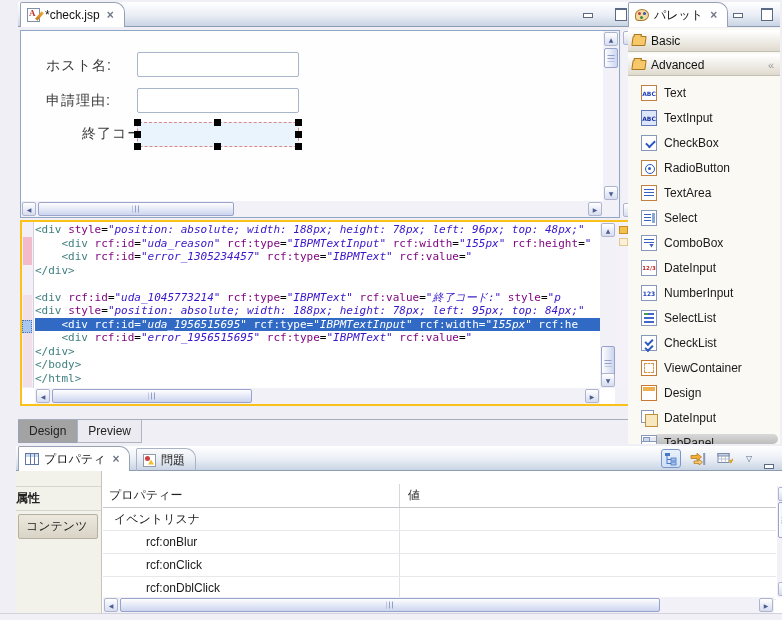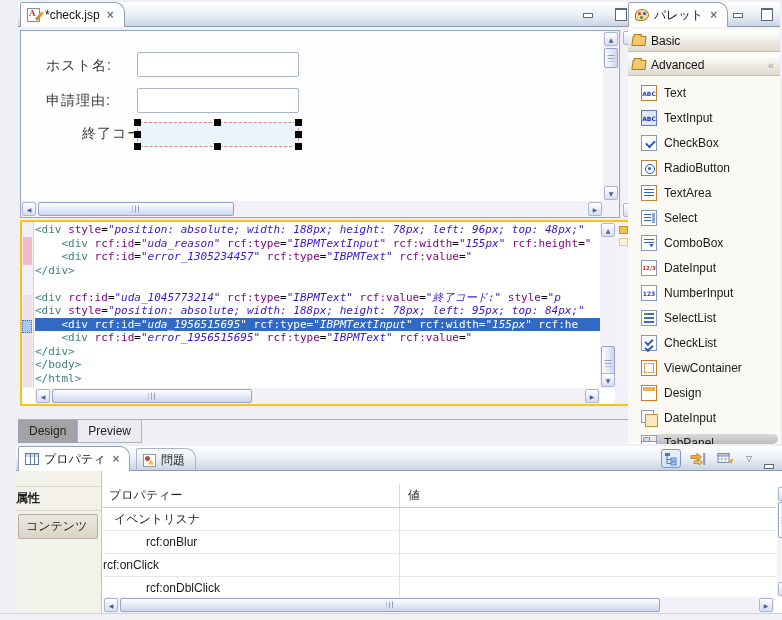--- a/index.html
+++ b/index.html
@@ -482,21 +482,21 @@
         <div class="prop-rows">
             <div class="prop-row">
               <div class="prop-name" style="padding-left: 11px;">イベントリスナ</div>
               <div class="prop-value"></div>
             </div>
             <div class="prop-row">
               <div class="prop-name" style="padding-left: 43px;">rcf:onBlur</div>
               <div class="prop-value"></div>
             </div>
             <div class="prop-row">
-              <div class="prop-name" style="">rcf:onClick</div>
+              <div class="prop-name" style="padding-left: 43px;">rcf:onClick</div>
               <div class="prop-value"></div>
             </div>
             <div class="prop-row">
               <div class="prop-name" style="padding-left: 43px;">rcf:onDblClick</div>
               <div class="prop-value"></div>
             </div>
           </div>
       </div>
 
       <div class="props-sbv">

